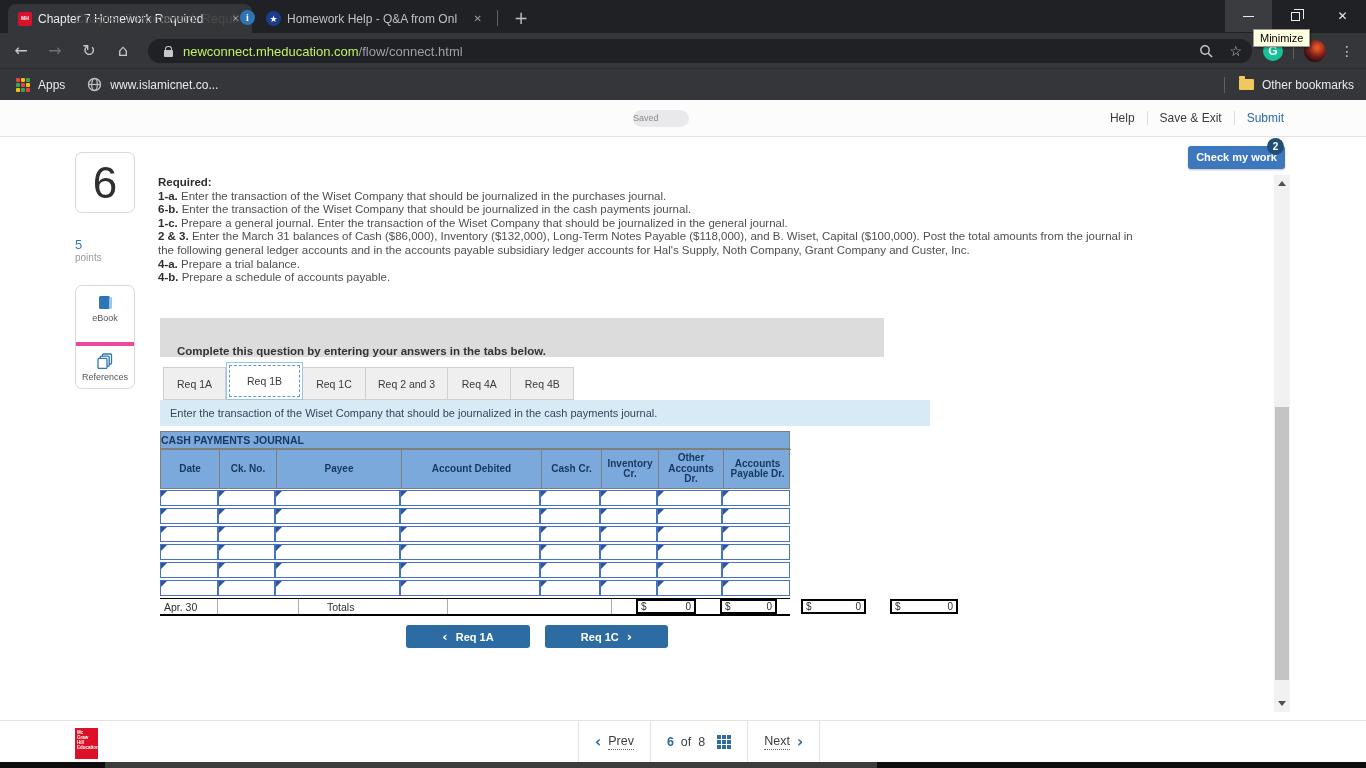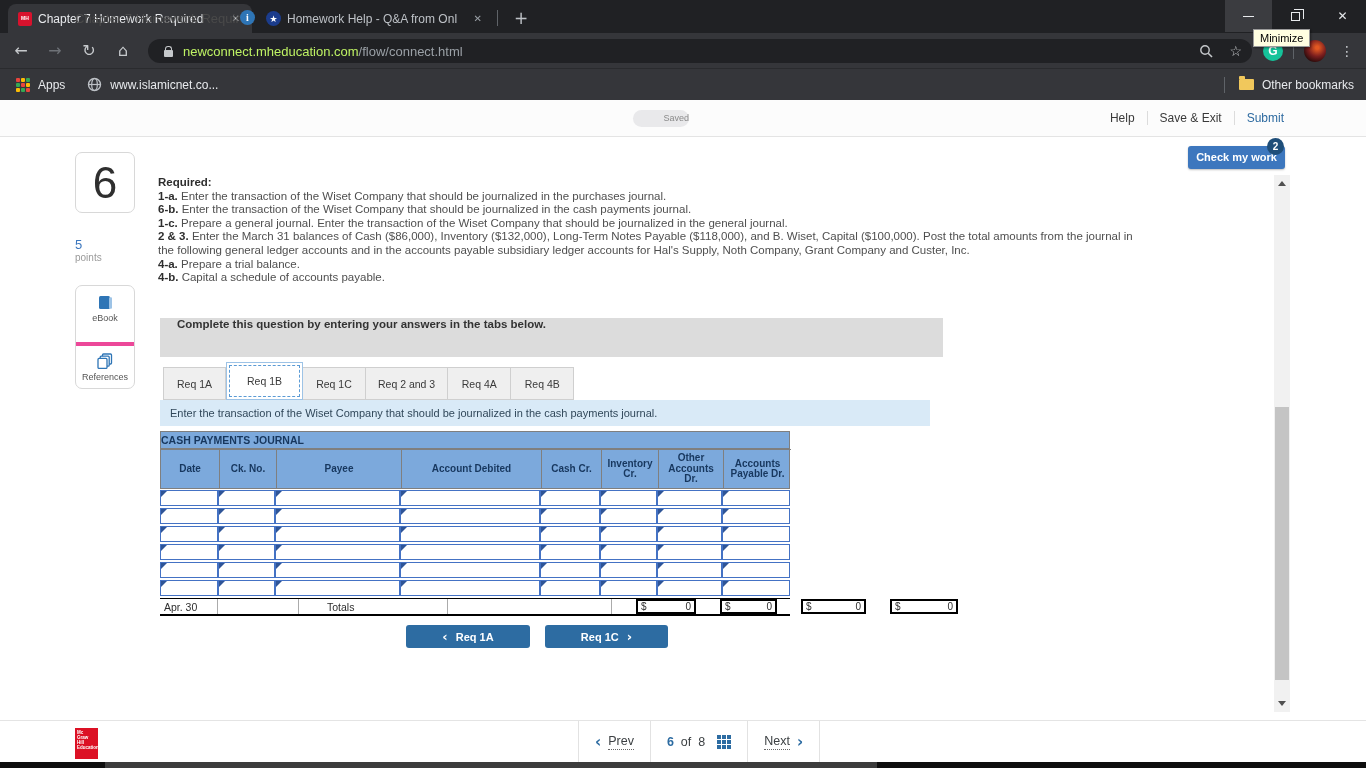--- a/index.html
+++ b/index.html
@@ -65,21 +65,21 @@
   .globe { margin-left:22px; }
   .bm-right { margin-left:auto; display:flex; align-items:center; margin-right:12px; }
   .bdiv { width:1px; height:16px; background:#5F6368; margin-right:14px; }
   .folder { position:relative; width:15px; height:11px; background:#F1C85C; border-radius:1px; margin-right:8px; }
   .folder::before { content:''; position:absolute; top:-3px; left:0; width:6px; height:3px; background:#F1C85C; border-radius:1px 1px 0 0; }
   .pagehead { position:absolute; top:100px; left:0; width:1366px; height:37px; background:#FCFCFC; border-bottom:1px solid #E4E4E4; }
   .ph-title { position:absolute; left:75px; top:11px; font-size:13px; color:#4A4A4A; }
   .infoicon { position:absolute; left:240px; top:10px; width:15px; height:15px; border-radius:50%; background:#2E75B6;
               color:#fff; font-size:10px; font-weight:bold; text-align:center; line-height:15px; font-family:"Liberation Serif",serif; }
   .savedpill { position:absolute; left:633px; top:110px; width:56px; height:17px; background:#E9E9EB; border-radius:9px;
-               color:#8A8A8A; font-size:9px; text-align:right; line-height:17px; }
+               color:#8A8A8A; font-size:9px; text-align:left; line-height:17px; }
   .ph-right { position:absolute; right:82px; top:111px; display:flex; align-items:center; gap:12px; font-size:12px; }
   .ph-link { color:#3A3A3A; }
   .ph-link.submit { color:#2D6AA0; }
   .ph-sep { width:1px; height:14px; background:#DCDCDC; }
 
   .checkbtn { position:absolute; left:1188px; top:146px; width:97px; height:23px; background:#3D77BE; border-radius:3px;
               color:#fff; font-size:11px; font-weight:bold; text-align:center; line-height:23px;
               box-shadow:0 1px 2px rgba(0,0,0,.25); }
   .checkbadge { position:absolute; left:1267px; top:138px; width:17px; height:17px; border-radius:50%; background:#1F4E79;
                 color:#fff; font-size:10px; font-weight:bold; text-align:center; line-height:17px; z-index:5; }
@@ -90,22 +90,22 @@
   .pts-val { position:absolute; left:75px; top:237px; font-size:13px; color:#3C77BE; }
   .pts-lbl { position:absolute; left:75px; top:252px; font-size:10px; color:#9A9A9A; }
   .tools { position:absolute; left:75px; top:285px; width:60px; background:#fff; border:1px solid #D8D8D8; border-radius:7px; }
   .toolitem { height:46px; display:flex; flex-direction:column; align-items:center; justify-content:center; gap:3px; }
   .toolitem + .toolitem { border-top:4px solid #ec4899;margin-top:10px; }
   .toollbl { font-size:9px; color:#555; }
 
   .required { position:absolute; left:158px; top:176px; width:982px; font-size:11.5px; line-height:13.6px; color:#4F4F4F; }
   .required b { color:#2E2E2E; }
 
-  .banner { position:absolute; left:160px; top:318px; width:783px; height:39px; background:#DCDCDC;
-            display:flex; align-items:flex-start; padding-left:17px; font-size:11.5px; font-weight:bold; color:#333; }
+  .banner { position:absolute; left:160px; top:318px; width:724px; height:39px; background:#DCDCDC;
+            display:flex; align-items:flex-end; padding-left:17px; font-size:11.5px; font-weight:bold; color:#333; }
 
   .tabsrow { position:absolute; left:163px; top:362px; height:38px; display:flex; align-items:flex-end; }
   .reqtab { height:33px; min-width:63px; padding:0 12px; background:#EFEFEF; border:1px solid #CFCFCF; border-left-width:0;
             font-size:10.5px; color:#3A3A3A; display:flex; align-items:center; justify-content:center; }
   .reqtab:first-child { border-left-width:1px; }
   .reqtab.active { height:38px; min-width:77px; background:#fff; border:1px solid #9DC3E6; outline:1px dashed #5B9BD5;
                    outline-offset:-4px; font-weight:normal; }
 
   .instruction { position:absolute; left:160px; top:400px; width:770px; height:26px; background:#D9EAF7;
                  display:flex; align-items:center; padding-left:10px; font-size:11px; color:#31485A; }
@@ -279,21 +279,21 @@
     </div>
   </div>
 
   <div class="required">
     <p><b>Required:</b></p>
     <p><b>1-a.</b> <span>Enter the transaction of the Wiset Company that should be journalized in the purchases journal.</span></p>
     <p><b>6-b.</b> <span>Enter the transaction of the Wiset Company that should be journalized in the cash payments journal.</span></p>
     <p><b>1-c.</b> <span>Prepare a general journal. Enter the transaction of the Wiset Company that should be journalized in the general journal.</span></p>
     <p><b>2 &amp; 3.</b> <span>Enter the March 31 balances of Cash ($86,000), Inventory ($132,000), Long-Term Notes Payable ($118,000), and B. Wiset, Capital ($100,000). Post the total amounts from the journal in the following general ledger accounts and in the accounts payable subsidiary ledger accounts for Hal's Supply, Noth Company, Grant Company and Custer, Inc.</span></p>
     <p><b>4-a.</b> <span>Prepare a trial balance.</span></p>
-    <p><b>4-b.</b> <span>Capital a schedule of accounts payable.</span></p>
+    <p><b>4-b.</b> <span>Prepare a schedule of accounts payable.</span></p>
   </div>
 
   <div class="banner">
       <span>Complete this question by entering your answers in the tabs below.</span>
     </div>
 
   <div class="tabsrow">
     <div class="reqtab">Req 1A</div>
     <div class="reqtab active">Req 1B</div>
     <div class="reqtab">Req 1C</div>

